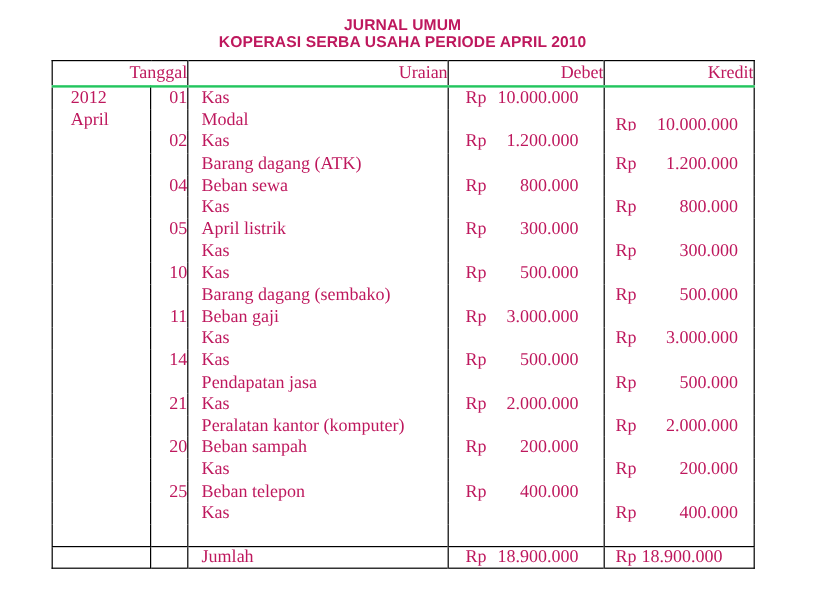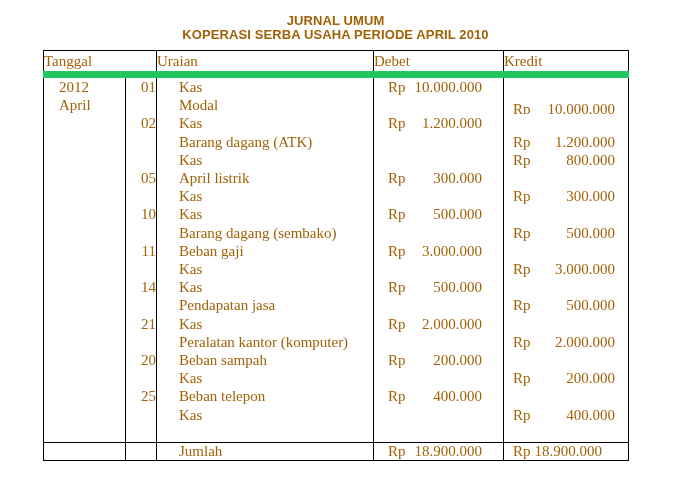--- a/index.html
+++ b/index.html
@@ -1,21 +1,21 @@
 <!DOCTYPE html>
 <html><head>
 <meta charset="utf-8">
 <style>
   html, body { margin: 0; padding: 0; background: #ffffff; }
   .page {
     position: relative;
     width: 700px;
     height: 500px;
     background: #ffffff;
-    color: #a16207;
+    color: #be185d;
     font-family: "Liberation Serif", serif;
     overflow: hidden;
   }
   .doc {
     position: absolute;
     left: 43px;
     top: 14px;
     width: 585px;
   }
   .title, .subtitle {
@@ -33,36 +33,36 @@
     width: 585px;
     margin-top: 8px;
     border: 1px solid #000;
   }
   th {
     font-weight: normal;
     font-size: 15px;
     height: 20px;
     line-height: 20px;
     padding: 0;
-    text-align: left;
-    border-bottom: 7px solid #22c55e;
+    text-align: right;
+    border-bottom: 2px solid #22c55e;
   }
   .th-tanggal, .th-uraian, .th-debet { border-right: 1px solid #000; }
   td {
     padding: 0;
     font-size: 15px;
     height: 18.2px;
     line-height: 18.2px;
     vertical-align: top;
     overflow: hidden;
     white-space: nowrap;
   }
   td.c-month { border-right: 1px solid #000; padding-left: 15px; }
   td.c-day   { border-right: 1px solid #000; text-align: right; }
-  td.c-uraian{ border-right: 1px solid #000; padding-left: 22px; }
+  td.c-uraian{ border-right: 1px solid #000; padding-left: 11px; }
   td.debet   { border-right: 1px solid #000; }
   .amt { display: flex; justify-content: space-between; }
   td.debet  .amt { padding: 0 21px 0 14px; }
   td.kredit .amt { padding: 0 13px 0 9px; }
   
   #journal-body tr:nth-child(2) td.kredit .amt { position: relative; top: 4px; }
   .total-section td {
     border-top: 1px solid #000;
     height: 17px;
     line-height: 17px;
@@ -141,20 +141,32 @@
     <td class="c-uraian">Barang dagang (ATK)</td>
     <td class="debet"></td>
     <td class="kredit">
               <div class="amt">
                 <span class="rp">Rp</span>
                 <span class="val">1.200.000</span>
               </div>
             </td>
   </tr>
 
+  <tr>
+    <td class="c-month"></td>
+    <td class="c-day">04</td>
+    <td class="c-uraian">Beban sewa</td>
+    <td class="debet">
+              <div class="amt">
+                <span class="rp">Rp</span>
+                <span class="val">800.000</span>
+              </div>
+            </td>
+    <td class="kredit"></td>
+  </tr>
 
   <tr>
     <td class="c-month"></td>
     <td class="c-day"></td>
     <td class="c-uraian">Kas</td>
     <td class="debet"></td>
     <td class="kredit">
               <div class="amt">
                 <span class="rp">Rp</span>
                 <span class="val">800.000</span>

